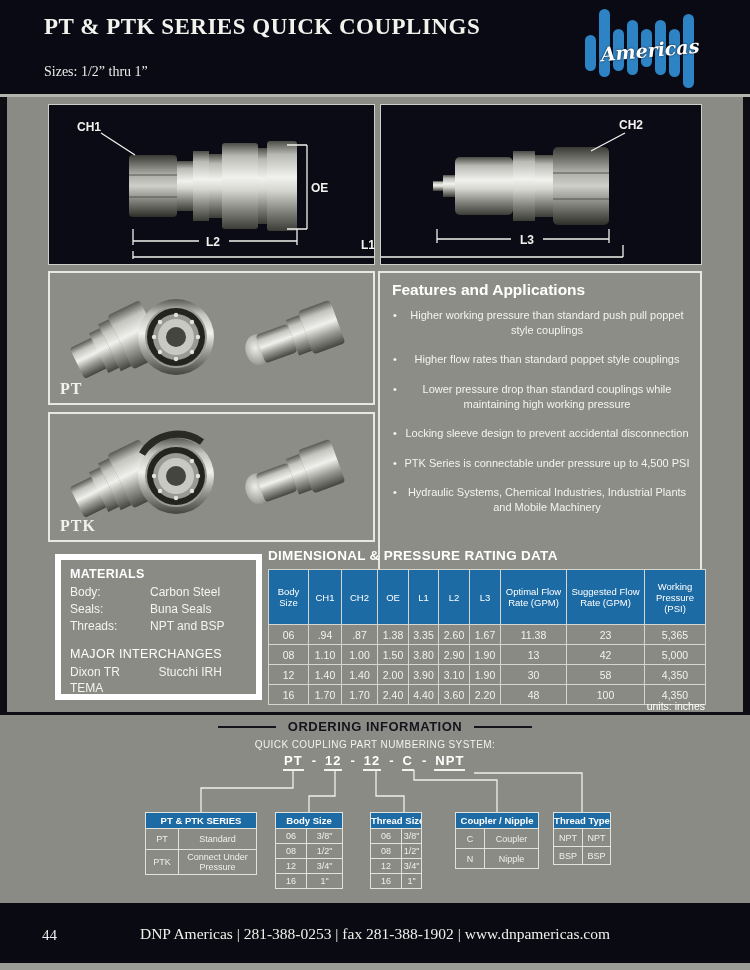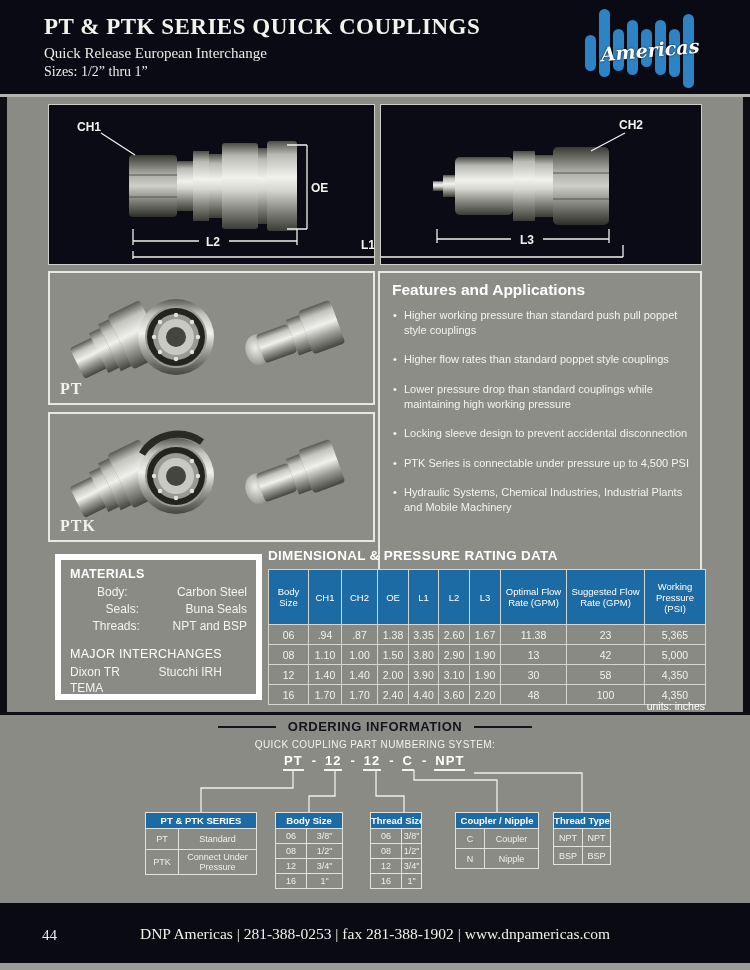--- a/index.html
+++ b/index.html
@@ -46,31 +46,31 @@
   .photo-panel.pt{top:271px;height:134px;}
   .photo-panel.ptk{top:412px;height:130px;}
   .panel-tag{position:absolute;left:10px;bottom:5px;font-family:"Liberation Serif",serif;
        font-weight:bold;font-size:16px;color:#f2f2ec;letter-spacing:1px;}
 
   
   .features{position:absolute;left:378px;top:271px;width:324px;height:325px;
        border:2px solid #e8e8e2;background:#8d8d87;box-sizing:border-box;
        padding:8px 10px 0 12px;color:#f4f4ef;}
   .features h2{margin:0 0 9px 0;font-size:15.5px;color:#fff;}
-  .features ul{margin:0;padding:0;list-style:none;}
+  .features ul{margin:0;padding:0;list-style:none;text-align:center;}
   .features li{position:relative;padding-left:12px;font-size:11px;line-height:1.33;
        margin-bottom:15px;}
   .features li::before{content:"\2022";position:absolute;left:1px;top:0;}
 
   
   .materials{position:absolute;left:55px;top:554px;width:207px;height:146px;
        border:6px solid #ffffff;box-sizing:border-box;padding:7px 9px;
        color:#f4f4ef;font-size:12px;}
   .mt-title{font-weight:bold;font-size:12.5px;color:#fff;margin-bottom:4px;letter-spacing:.3px;}
-  .mat-row{display:flex;margin-bottom:3px;justify-content:flex-end;}
+  .mat-row{display:flex;margin-bottom:3px;}
   .mat-row .k{width:80px;}
   .mi-title{font-weight:normal;font-size:12.5px;color:#fff;margin:14px 0 4px 0;letter-spacing:.3px;}
   .int-row{display:flex;margin-bottom:2px;}
   .int-row span{width:96px;}
 
   
   .dim-title{position:absolute;left:268px;top:548px;font-size:13.5px;font-weight:bold;
        color:#fff;letter-spacing:.3px;}
   .dim-table{position:absolute;left:268px;top:569px;width:437px;border-collapse:collapse;
        table-layout:fixed;}
@@ -120,21 +120,20 @@
        font-family:"Liberation Serif",serif;font-size:15.5px;color:#f0f0ea;}
   .bottom-strip{position:absolute;left:0;top:963px;width:750px;height:7px;background:#9c9c96;}
 </style>
 </head>
 <body>
 
 <div class="page">
 
   <div class="hdr">
     <div class="hdr-title">PT &amp; PTK SERIES QUICK COUPLINGS</div>
-    <div class="hdr-sub">Quick Release European Interchange</div>
     <div class="hdr-sizes">Sizes: 1/2” thru 1”</div>
     <div class="logo">
       <div class="logo-bar lb1"></div>
       <div class="logo-bar lb2"></div>
       <div class="logo-bar lb3"></div>
       <div class="logo-bar lb4"></div>
       <div class="logo-bar lb5"></div>
       <div class="logo-bar lb6"></div>
       <div class="logo-bar lb7"></div>
       <div class="logo-bar lb8"></div>

